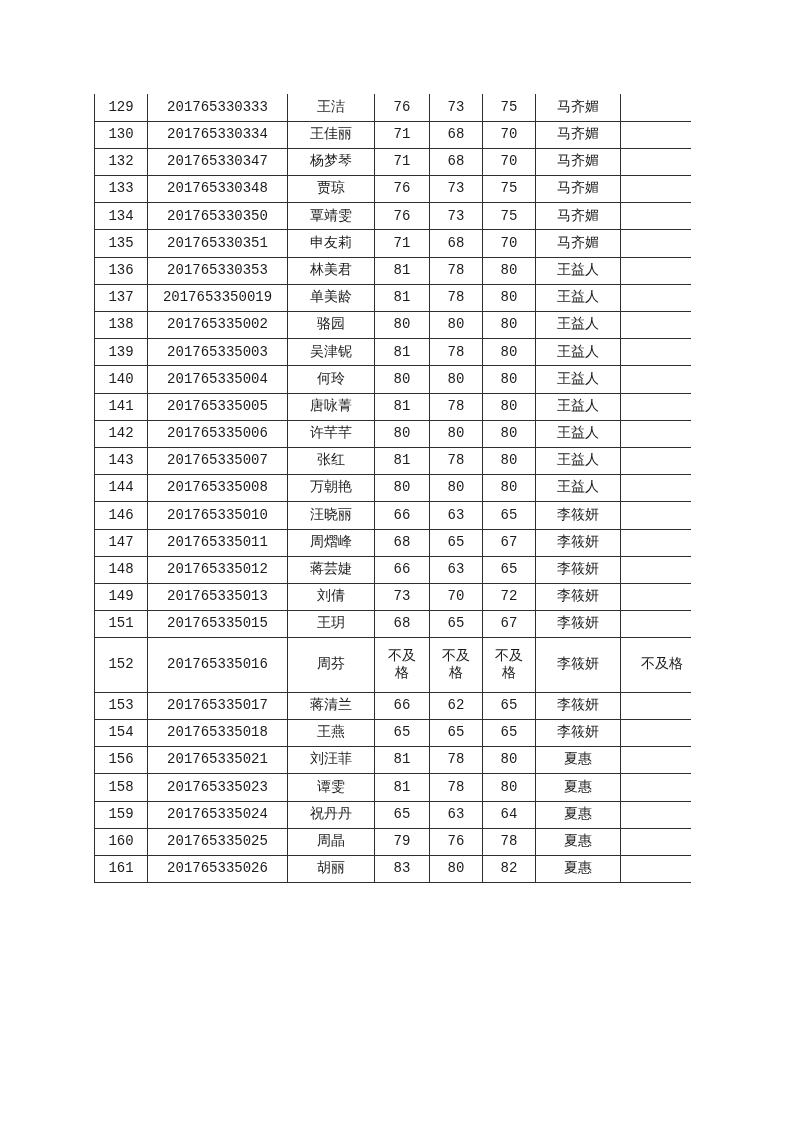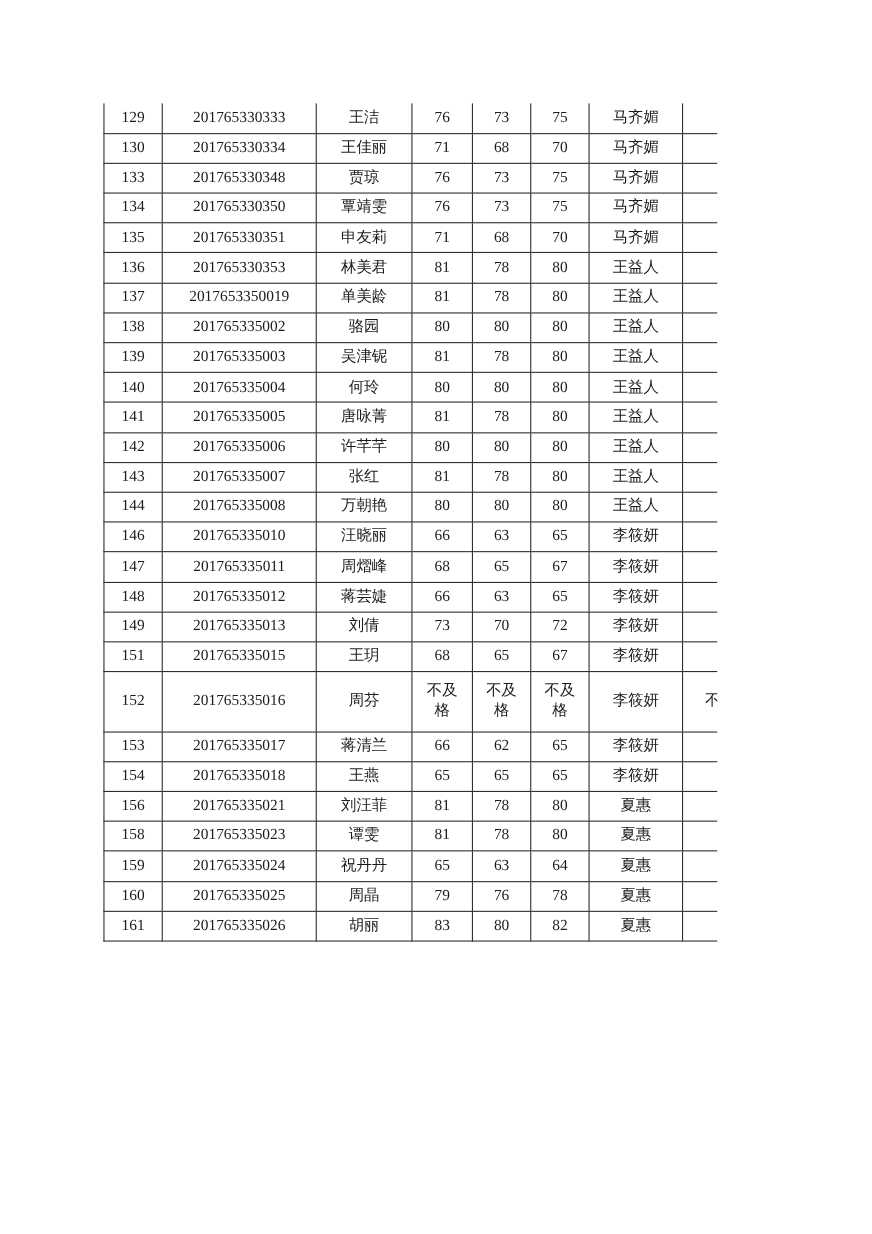--- a/index.html
+++ b/index.html
@@ -6,21 +6,22 @@
     margin: 0;
     padding: 0;
     background: #ffffff;
   }
   .page {
     position: relative;
     width: 652px;
     height: 1122px;
     background: #ffffff;
     overflow: hidden;
-    font-family: Liberation Serif, serif;
+    font-family: Liberation Mono, monospace;
+    padding-left: 39px;
   }
   table.grade-table {
     position: absolute;
     left: 94px;
     top: 94px;
     width: 609px;
     border-collapse: collapse;
     table-layout: fixed;
   }
   table.grade-table td {
@@ -80,20 +81,30 @@
           <td>130</td>
           <td>201765330334</td>
           <td>王佳丽</td>
           <td>71</td>
           <td>68</td>
           <td>70</td>
           <td>马齐媚</td>
           <td></td>
         </tr>
         <tr>
+          <td>132</td>
+          <td>201765330347</td>
+          <td>杨梦琴</td>
+          <td>71</td>
+          <td>68</td>
+          <td>70</td>
+          <td>马齐媚</td>
+          <td></td>
+        </tr>
+        <tr>
           <td>133</td>
           <td>201765330348</td>
           <td>贾琼</td>
           <td>76</td>
           <td>73</td>
           <td>75</td>
           <td>马齐媚</td>
           <td></td>
         </tr>
         <tr>

